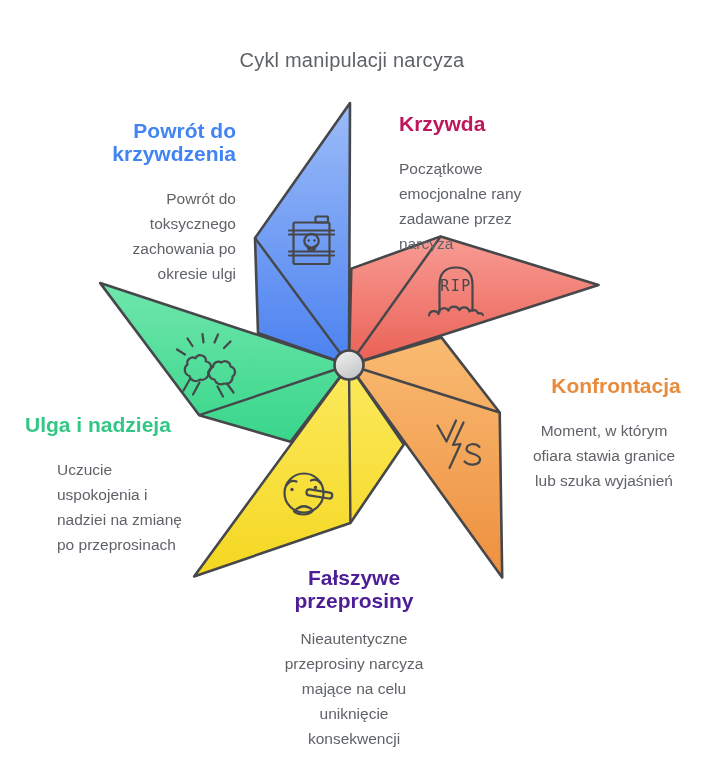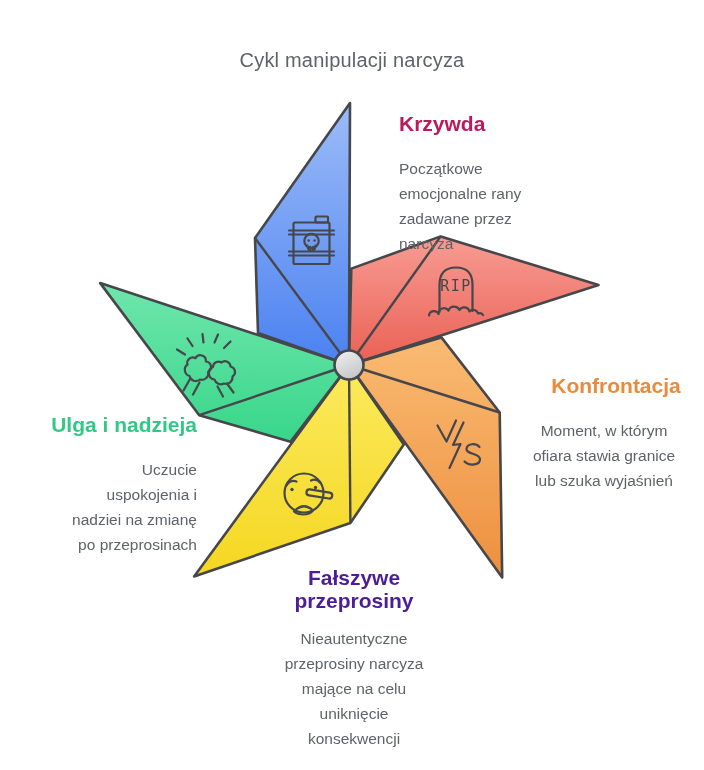--- a/index.html
+++ b/index.html
@@ -16,21 +16,21 @@
   .b-powrot .d{width:114px;margin-left:auto;}
   .b-krzywda{left:399px;top:112px;width:170px;text-align:left;}
   .b-krzywda .h{color:#be185d}
   .b-krzywda .d{width:130px;}
   .b-konfrontacja{left:528px;top:374px;width:176px;text-align:center;}
   .b-konfrontacja .h{color:#e88b3c}
   .b-konfrontacja .d{width:152px;}
   .b-falszywe{left:244px;top:566px;width:220px;text-align:center;}
   .b-falszywe .h{color:#4c1d95;width:160px;margin:0 auto;}
   .b-falszywe .d{width:152px;margin:14px auto 0;}
-  .b-ulga{left:25px;top:413px;width:172px;text-align:right;}
+  .b-ulga{left:25px;top:413px;width:172px;}
   .b-ulga .h{color:#33c785}
   .b-ulga .d{width:140px;margin-left:auto;}
   .ico{fill:none;stroke:#46474b;stroke-width:2.2;stroke-linecap:round;stroke-linejoin:round;}
   .ico-fill{fill:#46474b;stroke:none;}
   .blade-outline{stroke:#46474b;stroke-width:2.6;stroke-linejoin:round;}
   .fold{fill:none;stroke:#46474b;stroke-width:2.4;}
 </style>
 </head>
 <body>
 
@@ -123,20 +123,24 @@
         <path d="M213,367 A5.5,5.5 0 0 1 221.5,362.5 A5.5,5.5 0 0 1 230.5,366.5 A5.5,5.5 0 0 1 232.5,376.5 A6.5,6.5 0 0 1 224,383.5 A6.5,6.5 0 0 1 214.5,379.5 A6.5,6.5 0 0 1 213,367 Z"></path>
         <path d="M190,379 L183.5,390.5 M199.5,382.5 L193,394.5 M227,383.5 L233.5,392.5 M217.5,386.5 L223,396.5"></path>
       </g>
     </g>
 
     <circle cx="349" cy="365" r="14.5" fill="url(#g-hub)" stroke="#46474b" stroke-width="2.6"></circle>
   </svg>
 
   <div class="title">Cykl manipulacji narcyza</div>
 
+  <div class="block b-powrot">
+    <div class="h">Powrót do krzywdzenia</div>
+    <div class="d">Powrót do toksycznego zachowania po okresie ulgi</div>
+  </div>
 
   <div class="block b-krzywda">
     <div class="h">Krzywda</div>
     <div class="d">Początkowe emocjonalne rany zadawane przez narcyza</div>
   </div>
 
   <div class="block b-konfrontacja">
     <div class="h">Konfrontacja</div>
     <div class="d">Moment, w którym ofiara stawia granice lub szuka wyjaśnień</div>
   </div>

